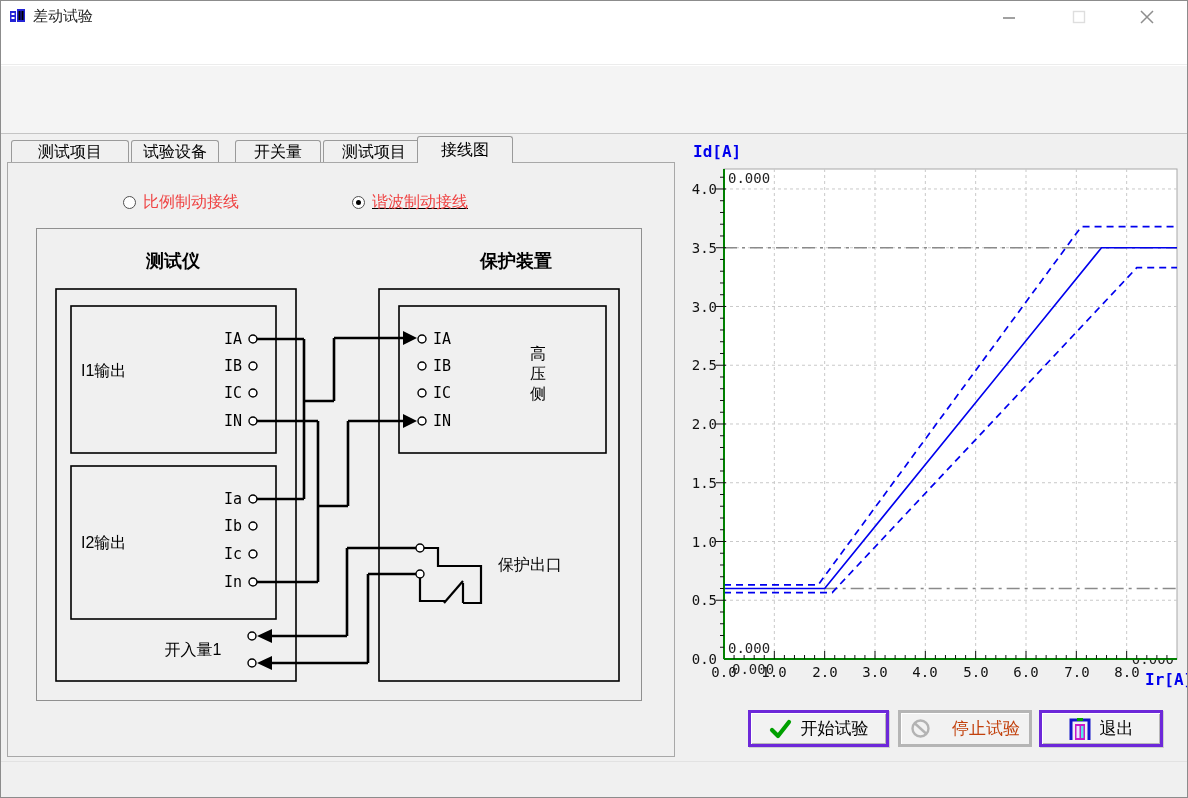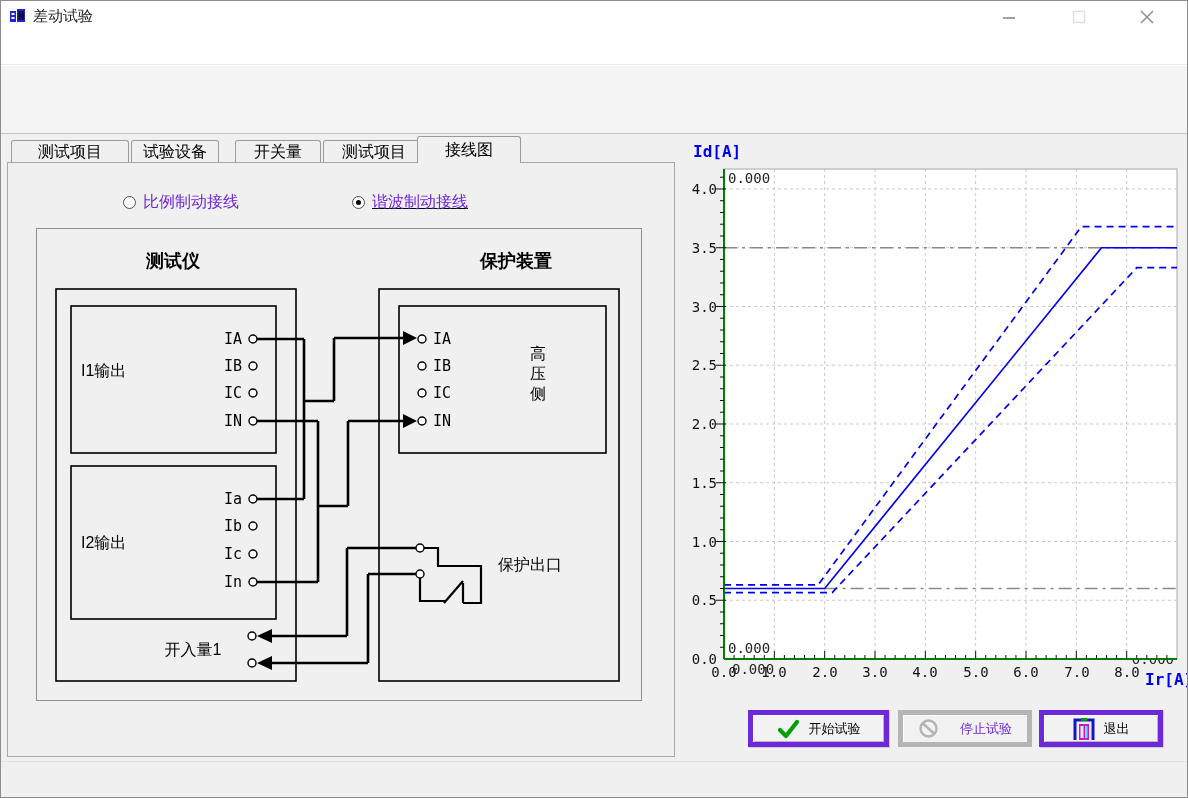--- a/index.html
+++ b/index.html
@@ -36,36 +36,36 @@
   .tab{top:139px;height:23px;background:#f0f0f0;border:1px solid #9a9a9a;border-bottom:none;
     border-radius:3px 3px 0 0;font-size:16px;color:#000;display:flex;align-items:center;justify-content:center;z-index:2;}
   .tab.active{top:135px;height:27px;z-index:4;background:#f0f0f0;}
   .tabpage{left:6px;top:161px;width:668px;height:595px;background:#f0f0f0;border:1px solid #a8a8a8;z-index:3;}
 
   
   .radio-row{z-index:5;display:flex;align-items:center;}
   .radio-circle{width:13px;height:13px;border-radius:50%;border:1px solid #505050;background:#fff;
     display:inline-flex;align-items:center;justify-content:center;margin-right:7px;flex:0 0 auto;}
   .radio-dot{width:5px;height:5px;border-radius:50%;background:#000;}
-  .radio-label{font-size:16px;color:#6d28d9;white-space:nowrap;}
+  .radio-label{font-size:16px;color:#ef4444;white-space:nowrap;}
 
   svg text{font-family:"Liberation Sans",sans-serif;}
   .svg-cjk-bold{font-size:18px;font-weight:bold;fill:#000;}
   .svg-cjk{font-size:16px;fill:#000;}
   .svg-term{font-family:"DejaVu Sans Mono",monospace;font-size:15px;fill:#000;}
   .axis-title{font-family:"DejaVu Sans Mono",monospace;font-size:16px;font-weight:bold;fill:#0000ee;}
   .tick-lbl{font-family:"DejaVu Sans Mono",monospace;font-size:14px;fill:#111;}
   .ovl-lbl{font-family:"DejaVu Sans Mono",monospace;font-size:14px;fill:#222;}
 
   
-  .action-btn{top:709px;height:37px;background:#f2f2f2;border:5px solid #6d28d9;
+  .action-btn{top:709px;height:37px;background:#f2f2f2;border:3px solid #6d28d9;
     box-shadow:inset 1px 1px 0 #ffffff, inset -1px -1px 0 #b8b8b8, 1px 1px 0 #cfcfcf;
-    display:flex;align-items:center;justify-content:center;font-size:13px;color:#000;cursor:pointer;}
+    display:flex;align-items:center;justify-content:center;font-size:17px;color:#000;cursor:pointer;}
   .action-btn .bicon{margin-right:9px;display:flex;align-items:center;}
-  .action-btn.disabled{color:#6d28d9;border-color:#b5b5b5;box-shadow:inset 1px 1px 0 #fff;cursor:default;gap:12px;}
+  .action-btn.disabled{color:#c2410c;border-color:#b5b5b5;box-shadow:inset 1px 1px 0 #fff;cursor:default;gap:12px;}
 
   
   .statusbar{left:0;top:760px;width:1188px;height:37px;background:#f0f0f0;border-top:1px solid #e2e2e2;}
 </style>
 </head>
 <body>
 
 <div class="window">
 
   <div class="abs titlebar">
@@ -220,21 +220,21 @@
       <span class="tlabel">帮助</span>
     </div>
   </div>
 
   <div class="abs client"></div>
 
   <div class="abs tab" style="left:10px;width:118px;">测试项目</div>
   <div class="abs tab" style="left:130px;width:88px;">试验设备</div>
   <div class="abs tab" style="left:234px;width:86px;">开关量</div>
   <div class="abs tab" style="left:322px;width:102px;">测试项目</div>
-  <div class="abs tab active" style="left:416px;width:104px;">接线图</div>
+  <div class="abs tab active" style="left:416px;width:96px;">接线图</div>
 
   <div class="abs tabpage"></div>
 
   <div class="abs radio-row" style="left:122px;top:191px;z-index:5;">
     <span class="radio-circle"></span>
     <span class="radio-label">比例制动接线</span>
   </div>
   <div class="abs radio-row" style="left:351px;top:191px;z-index:5;text-decoration:underline;">
     <span class="radio-circle">
         <span class="radio-dot"></span>

